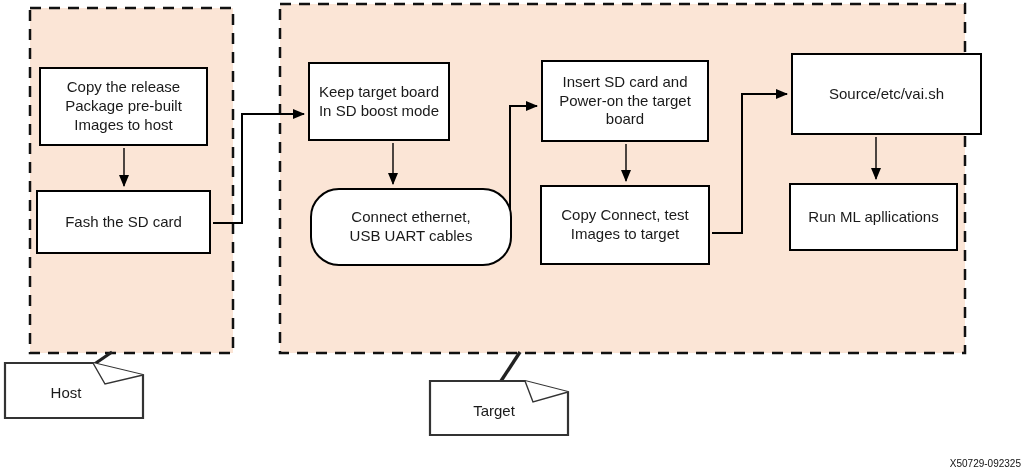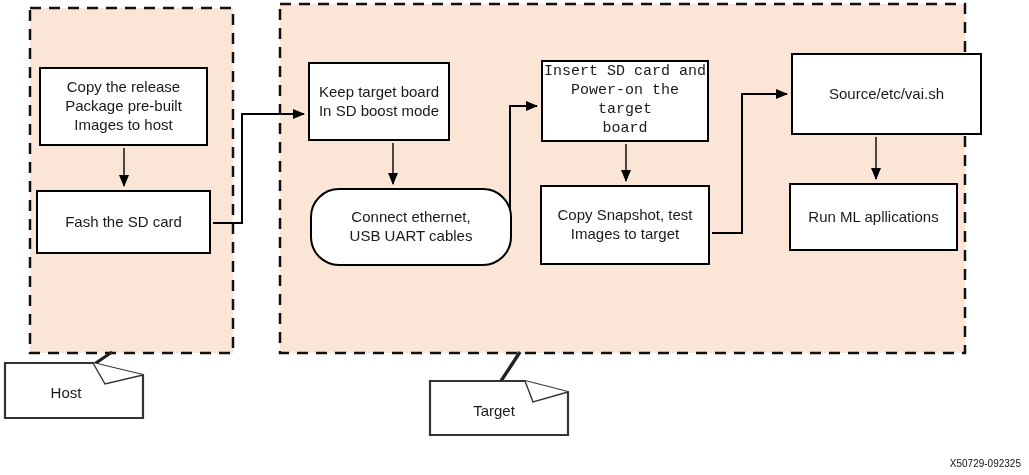--- a/index.html
+++ b/index.html
@@ -11,21 +11,21 @@
   .node{
     position:absolute;box-sizing:border-box;background:#ffffff;
     border:2px solid #000000;display:flex;align-items:center;justify-content:center;
     text-align:center;font-size:15px;line-height:1.26;white-space:pre-line;
     z-index:2;color:#1a1a1a;
   }
   .n1{left:39px;top:67px;width:169px;height:79px;}
   .n2{left:36px;top:190px;width:175px;height:64px;}
   .n3{left:308px;top:62px;width:142px;height:79px;}
   .n4{left:310px;top:188px;width:202px;height:78px;border-radius:29px;}
-  .n5{left:541px;top:60px;width:168px;height:82px;font-family:Liberation Mono, monospace;}
+  .n5{left:541px;top:60px;width:168px;height:82px;}
   .n6{left:540px;top:185px;width:170px;height:80px;}
   .n7{left:791px;top:53px;width:191px;height:82px;}
   .n8{left:789px;top:183px;width:169px;height:68px;}
   .callout-label{
     position:absolute;display:flex;align-items:center;justify-content:center;
     font-size:15px;z-index:3;text-align:center;
   }
   .host-label{left:5px;top:374px;width:122px;height:36px;}
   .target-label{left:430px;top:392px;width:128px;height:36px;}
   .footer-code{
@@ -73,21 +73,21 @@
 Package pre-built
 Images to host</div>
   <div class="node n2">Fash the SD card</div>
   <div class="node n3">Keep target board
 In SD boost mode</div>
   <div class="node n4">Connect ethernet,
 USB UART cables</div>
   <div class="node n5">Insert SD card and
 Power-on the target
 board</div>
-  <div class="node n6">Copy Snapshot, test
+  <div class="node n6">Copy Connect, test
 Images to target</div>
   <div class="node n7">Source/etc/vai.sh</div>
   <div class="node n8">Run ML apllications</div>
 
   <div class="callout-label host-label">Host</div>
   <div class="callout-label target-label">Target</div>
 
   <div class="footer-code">X50729-092325</div>
 </div>
 

